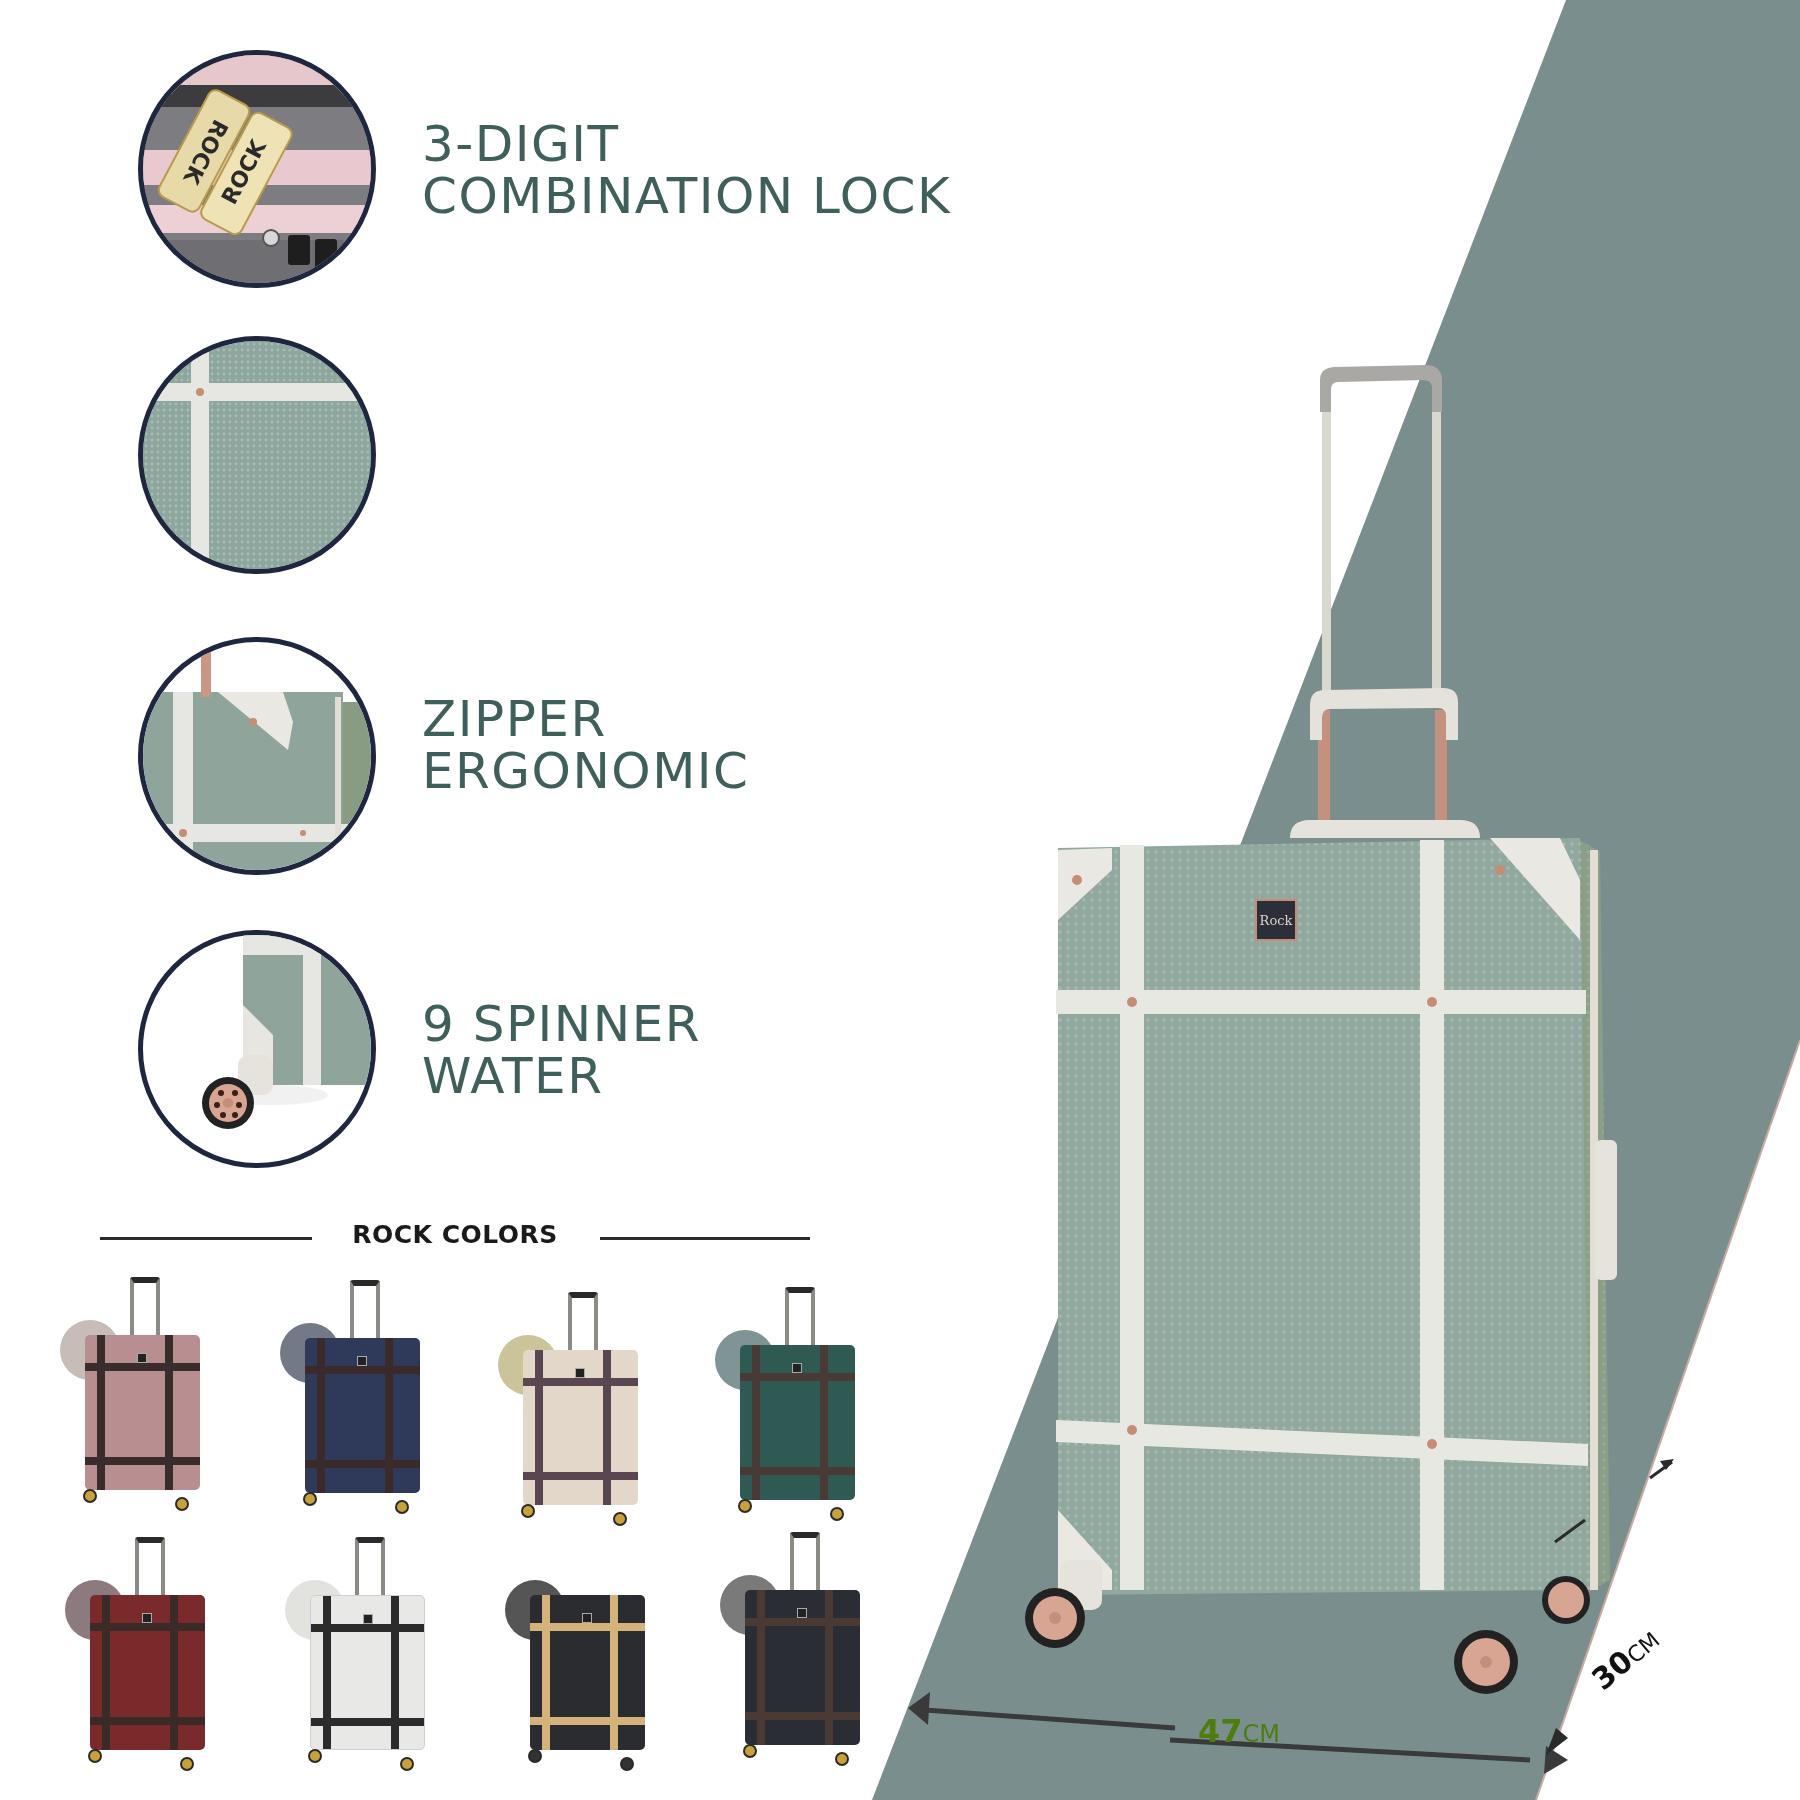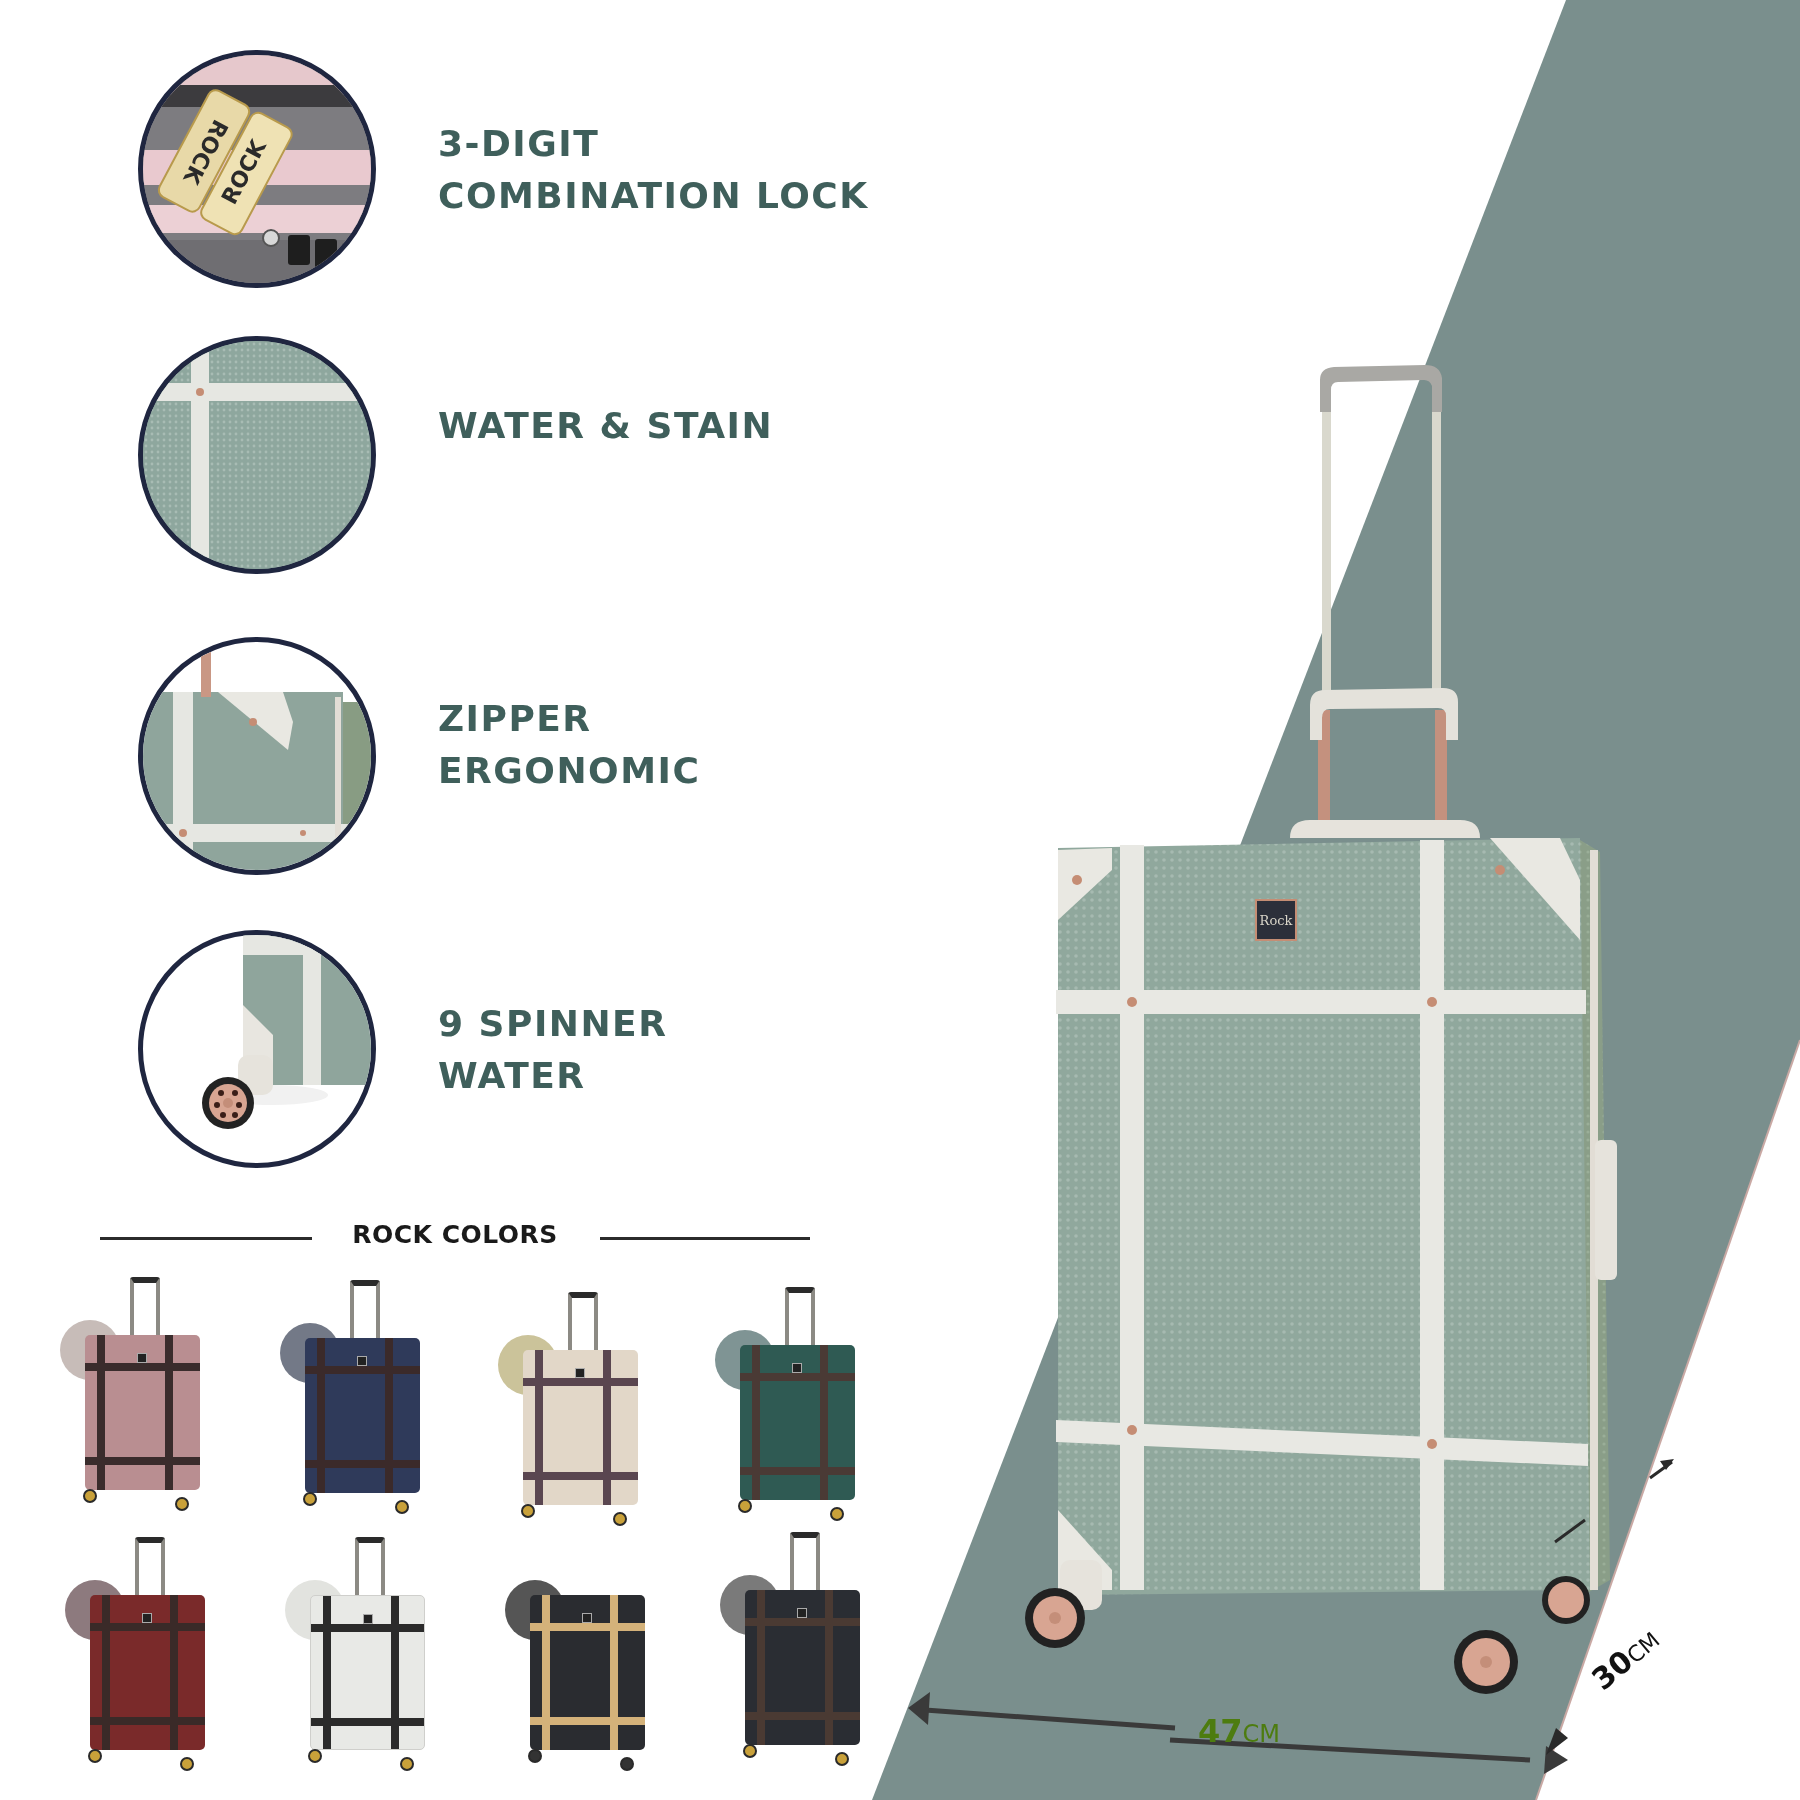--- a/index.html
+++ b/index.html
@@ -8,22 +8,22 @@
 
   
   .band { position: absolute; left: 0; top: 0; width: 1800px; height: 1800px; }
 
   
   .feature-circle {
     position: absolute; width: 238px; height: 238px; border-radius: 50%;
     border: 5px solid #1f2640; overflow: hidden; background: #eef0f0;
   }
   .feature-title {
-    position: absolute; left: 438px; color: #3f5f5b; font-weight: bold;
-    font-size: 36px; line-height: 52px; letter-spacing: 1.5px;
+    position: absolute; left: 422px; color: #3f5f5b; font-weight: normal;
+    font-size: 50px; line-height: 52px; letter-spacing: 1.5px;
   }
 
   
   .oc-line { position: absolute; height: 3px; background: #2b2b2b; top: 1237px; }
   .oc-title { position: absolute; left: 300px; top: 1220px; width: 310px; text-align: center;
     font-weight: bold; font-size: 25px; color: #1a1a1a; letter-spacing: 0.5px; }
 
   .variant { position: absolute; width: 170px; height: 240px; }
   .variant .swatch { position: absolute; left: 5px; top: 45px; width: 60px; height: 60px; border-radius: 50%; }
   .variant .handle { position: absolute; left: 75px; top: 2px; width: 30px; height: 60px;
@@ -78,21 +78,20 @@
         <circle cx="3" cy="3" r="1.4" fill="#a8bcb4"></circle>
       </pattern>
     </defs>
     <rect width="238" height="238" fill="url(#dots)"></rect>
     <rect x="48" y="0" width="18" height="238" fill="#e6e7e2"></rect>
     <rect x="0" y="42" width="238" height="18" fill="#e6e7e2"></rect>
     <circle cx="57" cy="51" r="4" fill="#c58d74"></circle>
   </svg>
 </div>
 <div class="feature-title" style="top:400px;">
-  <div>WATER &amp; STAIN</div>
 </div>
 
 <div class="feature-circle" style="left:138px; top:637px; background:#ffffff;">
   <svg width="238" height="238" viewBox="0 0 238 238">
     <rect x="0" y="50" width="200" height="190" fill="#8fa59c"></rect>
     <rect x="200" y="60" width="38" height="180" fill="#889c83"></rect>
     <rect x="30" y="50" width="20" height="190" fill="#e6e7e2"></rect>
     <rect x="0" y="182" width="238" height="18" fill="#e6e7e2"></rect>
     <polygon points="75,50 140,50 150,80 145,108 75,50" fill="#e9e8e2"></polygon>
     <rect x="192" y="55" width="6" height="185" fill="#e2ddd5"></rect>

